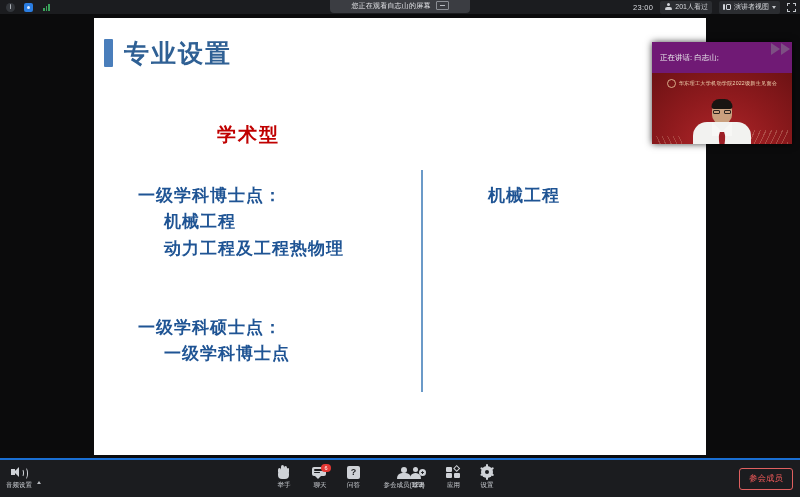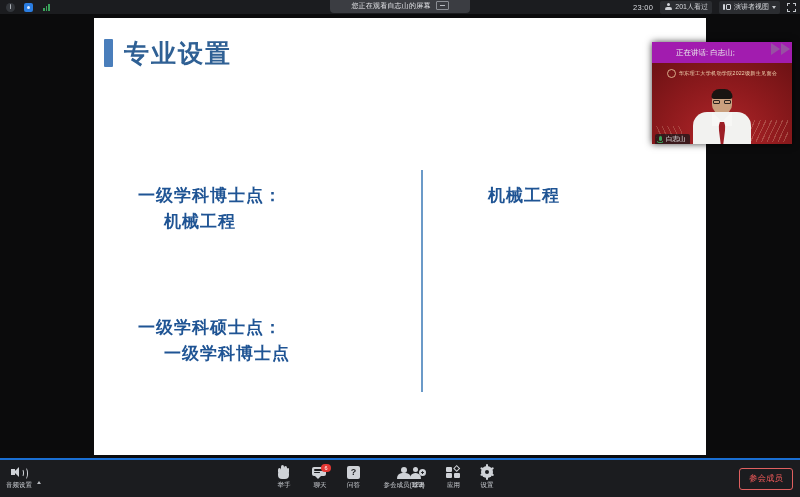--- a/index.html
+++ b/index.html
@@ -85,22 +85,22 @@
   .blk.l-b{left:44px;top:297px;}
   .blk.r-a{left:368px;top:165px;}
   .blk.r-b{left:368px;top:268px;}
 
   
   .video-tile{
     position:absolute;left:652px;top:28px;width:140px;height:102px;
     background:#16171a;box-shadow:0 0 7px rgba(0,0,0,.75);overflow:hidden;
   }
   .vt-head{
-    position:relative;height:21px;background:#a21caf;display:flex;align-items:center;
-    padding-left:24px;overflow:hidden;
+    position:relative;height:31px;background:#701a75;display:flex;align-items:center;
+    padding-left:8px;overflow:hidden;
   }
   .vt-head .lbl{color:#e9eaec;font-size:7.5px;white-space:nowrap;}
   .vt-chev{position:absolute;right:2px;top:1px;display:flex;gap:1px;opacity:.45;}
   .vt-chev i{
     display:block;width:0;height:0;
     border-top:6px solid transparent;border-bottom:6px solid transparent;border-left:9px solid #8d9096;
   }
   .vt-body{position:relative;height:85px;background:
       radial-gradient(circle at 50% 95%, #b4272b 0%, #8e1a1d 55%, #6d1214 100%);
       overflow:hidden;}
@@ -261,26 +261,28 @@
 
   <div class="stage">
 
     <div class="slide">
 
       <div class="slide-title-wrap">
         <span class="title-bar"></span>
         <span class="slide-title">专业设置</span>
       </div>
 
+      <div class="col-head left">学术型</div>
 
       <div class="divider"></div>
 
       <div class="blk l-a">
         <div class="l1">一级学科博士点：</div>
         <div class="l2">机械工程</div>
+        <div class="l2">动力工程及工程热物理</div>
       </div>
       <div class="blk l-b">
         <div class="l1">一级学科硕士点：</div>
         <div class="l2">一级学科博士点</div>
       </div>
 
       <div class="blk r-a">
         <div class="l2">机械工程</div>
       </div>
 

